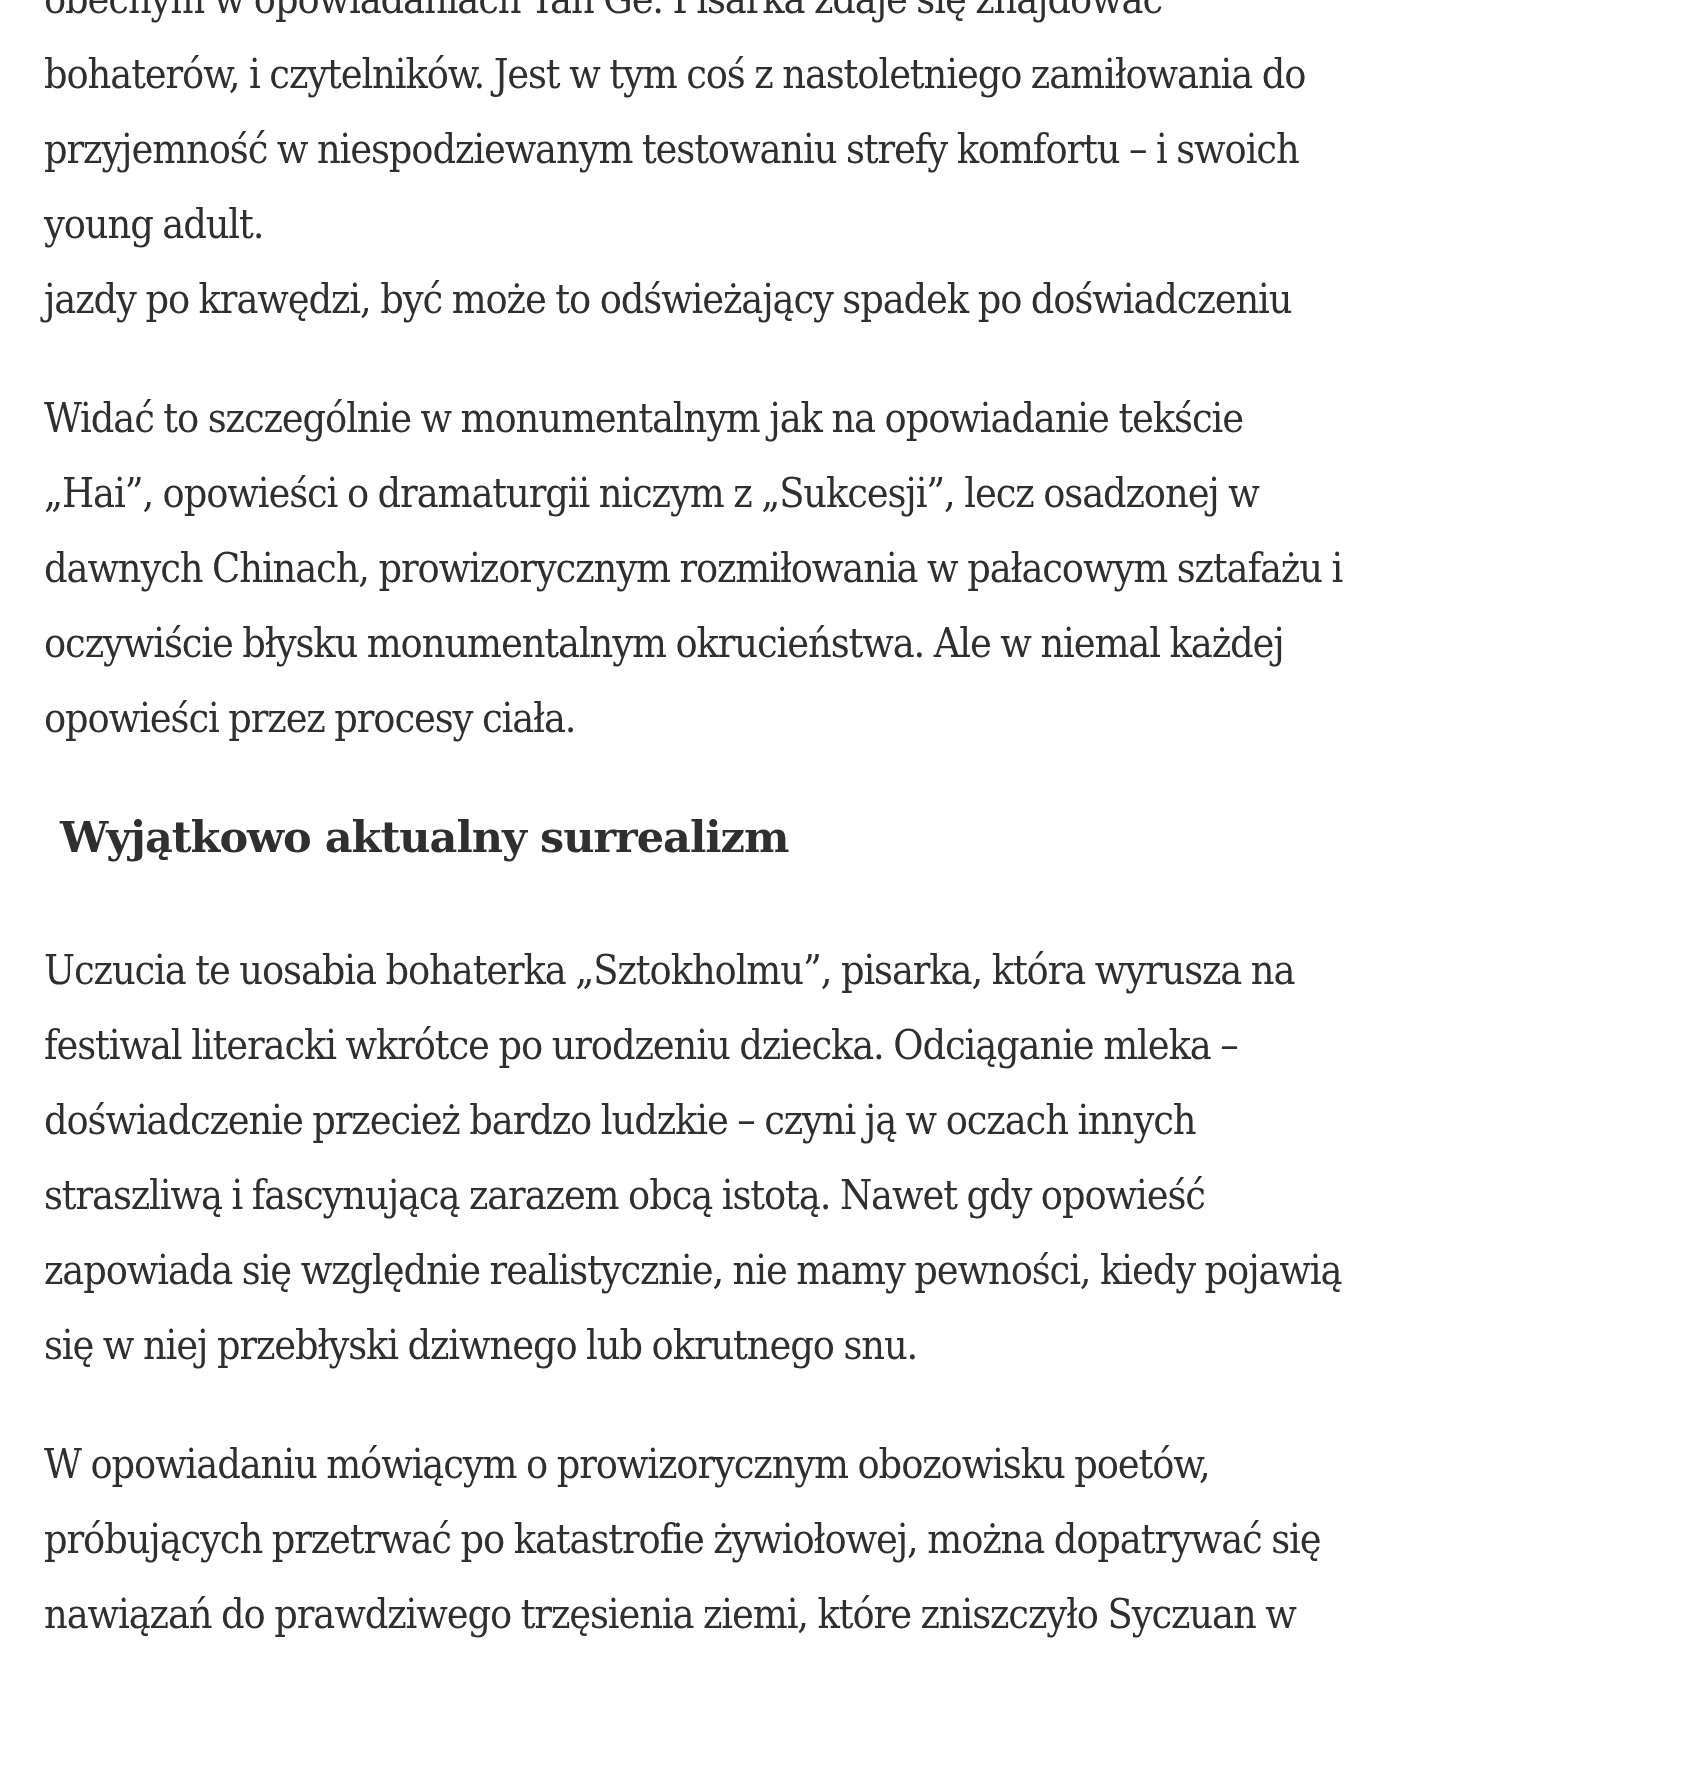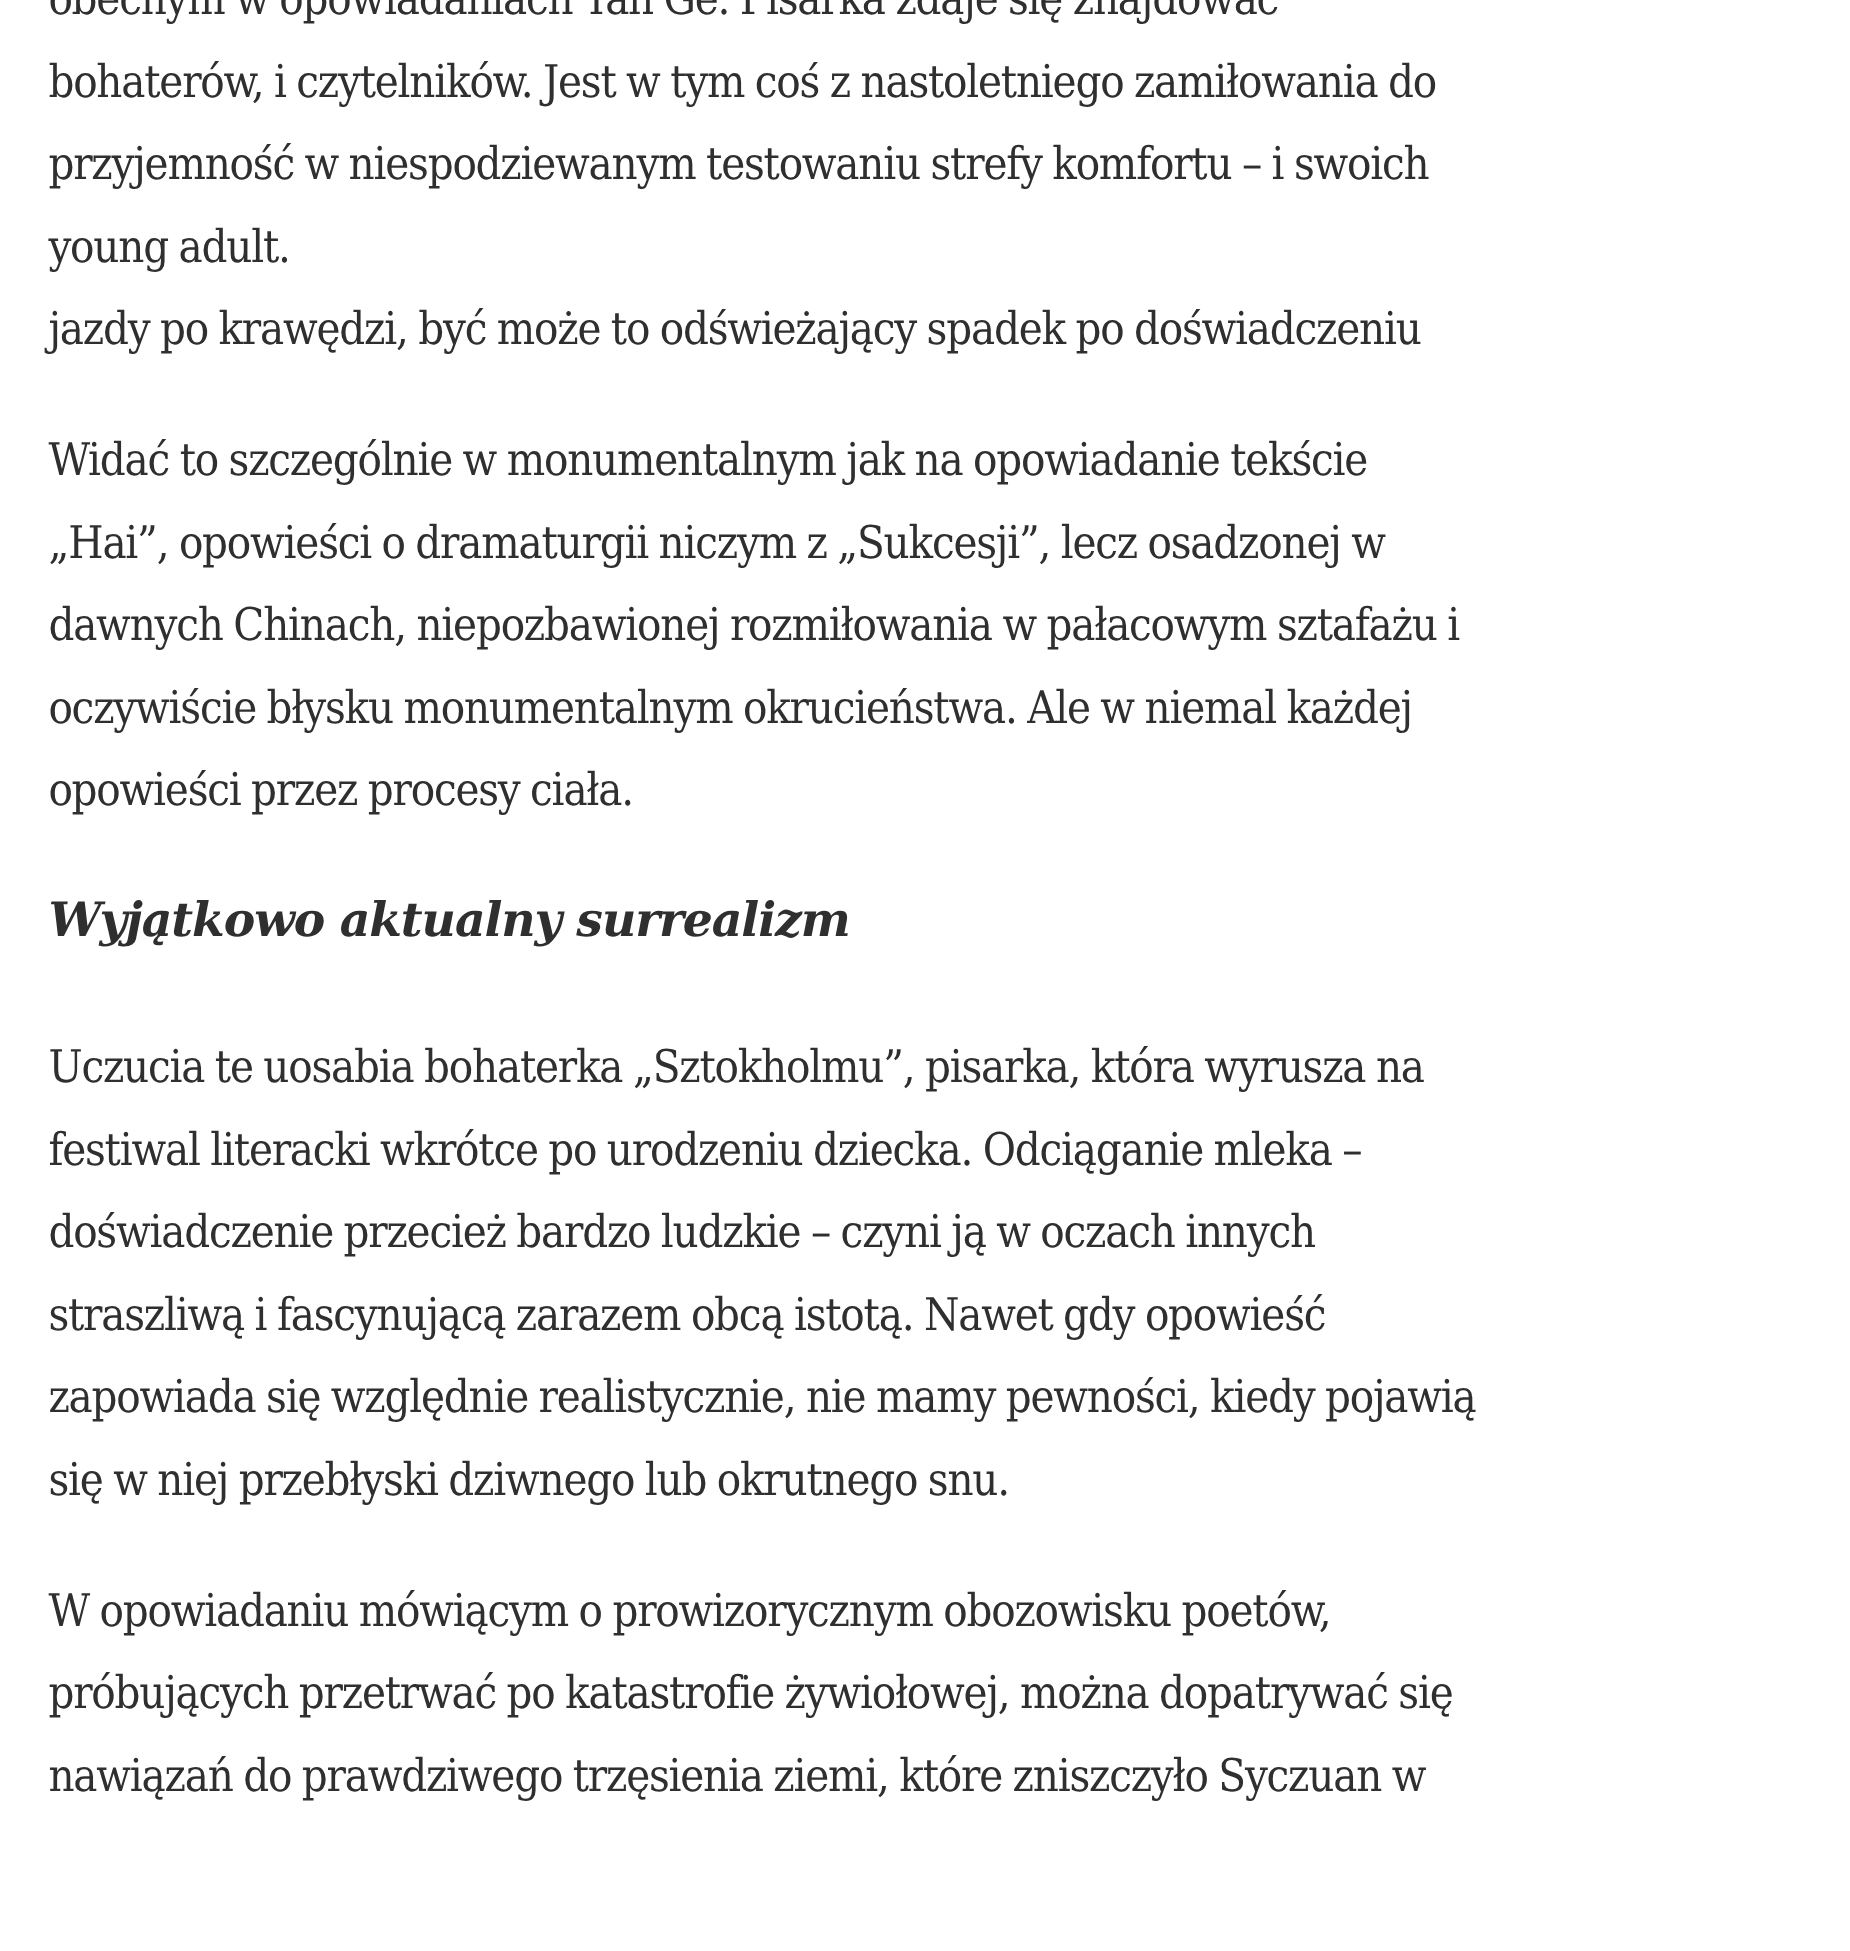--- a/index.html
+++ b/index.html
@@ -27,46 +27,45 @@
     line-height: 75px;
     letter-spacing: -1.1px;
     word-spacing: -1px;
     font-stretch: condensed;
   }
   .para .line {
     display: block;
     white-space: nowrap;
   }
   .heading {
-    margin: 4px 0 58px 0;
+    margin: 4px 0 58px 16px;
     font-size: 43px;
     line-height: 75px;
     font-weight: bold;
     letter-spacing: -1px;
     color: #2f2f2f;
-    font-style: italic;
   }
 </style>
 </head>
 <body>
 
 <div class="article">
 
   <p class="para">
     <span class="line">obecnym w opowiadaniach Yan Ge. Pisarka zdaje się znajdować</span>
     <span class="line">bohaterów, i czytelników. Jest w tym coś z nastoletniego zamiłowania do</span>
     <span class="line">przyjemność w niespodziewanym testowaniu strefy komfortu – i swoich</span>
     <span class="line">young adult.</span>
     <span class="line">jazdy po krawędzi, być może to odświeżający spadek po doświadczeniu</span>
   </p>
 
   <p class="para">
     <span class="line">Widać to szczególnie w monumentalnym jak na opowiadanie tekście</span>
     <span class="line">„Hai”, opowieści o dramaturgii niczym z „Sukcesji”, lecz osadzonej w</span>
-    <span class="line">dawnych Chinach, niepozbawionej rozmiłowania w pałacowym sztafażu i</span>
+    <span class="line">dawnych Chinach, prowizorycznym rozmiłowania w pałacowym sztafażu i</span>
     <span class="line">oczywiście błysku monumentalnym okrucieństwa. Ale w niemal każdej</span>
     <span class="line">opowieści przez procesy ciała.</span>
   </p>
 
   <h2 class="heading">Wyjątkowo aktualny surrealizm</h2>
 
   <p class="para">
     <span class="line">Uczucia te uosabia bohaterka „Sztokholmu”, pisarka, która wyrusza na</span>
     <span class="line">festiwal literacki wkrótce po urodzeniu dziecka. Odciąganie mleka –</span>
     <span class="line">doświadczenie przecież bardzo ludzkie – czyni ją w oczach innych</span>

